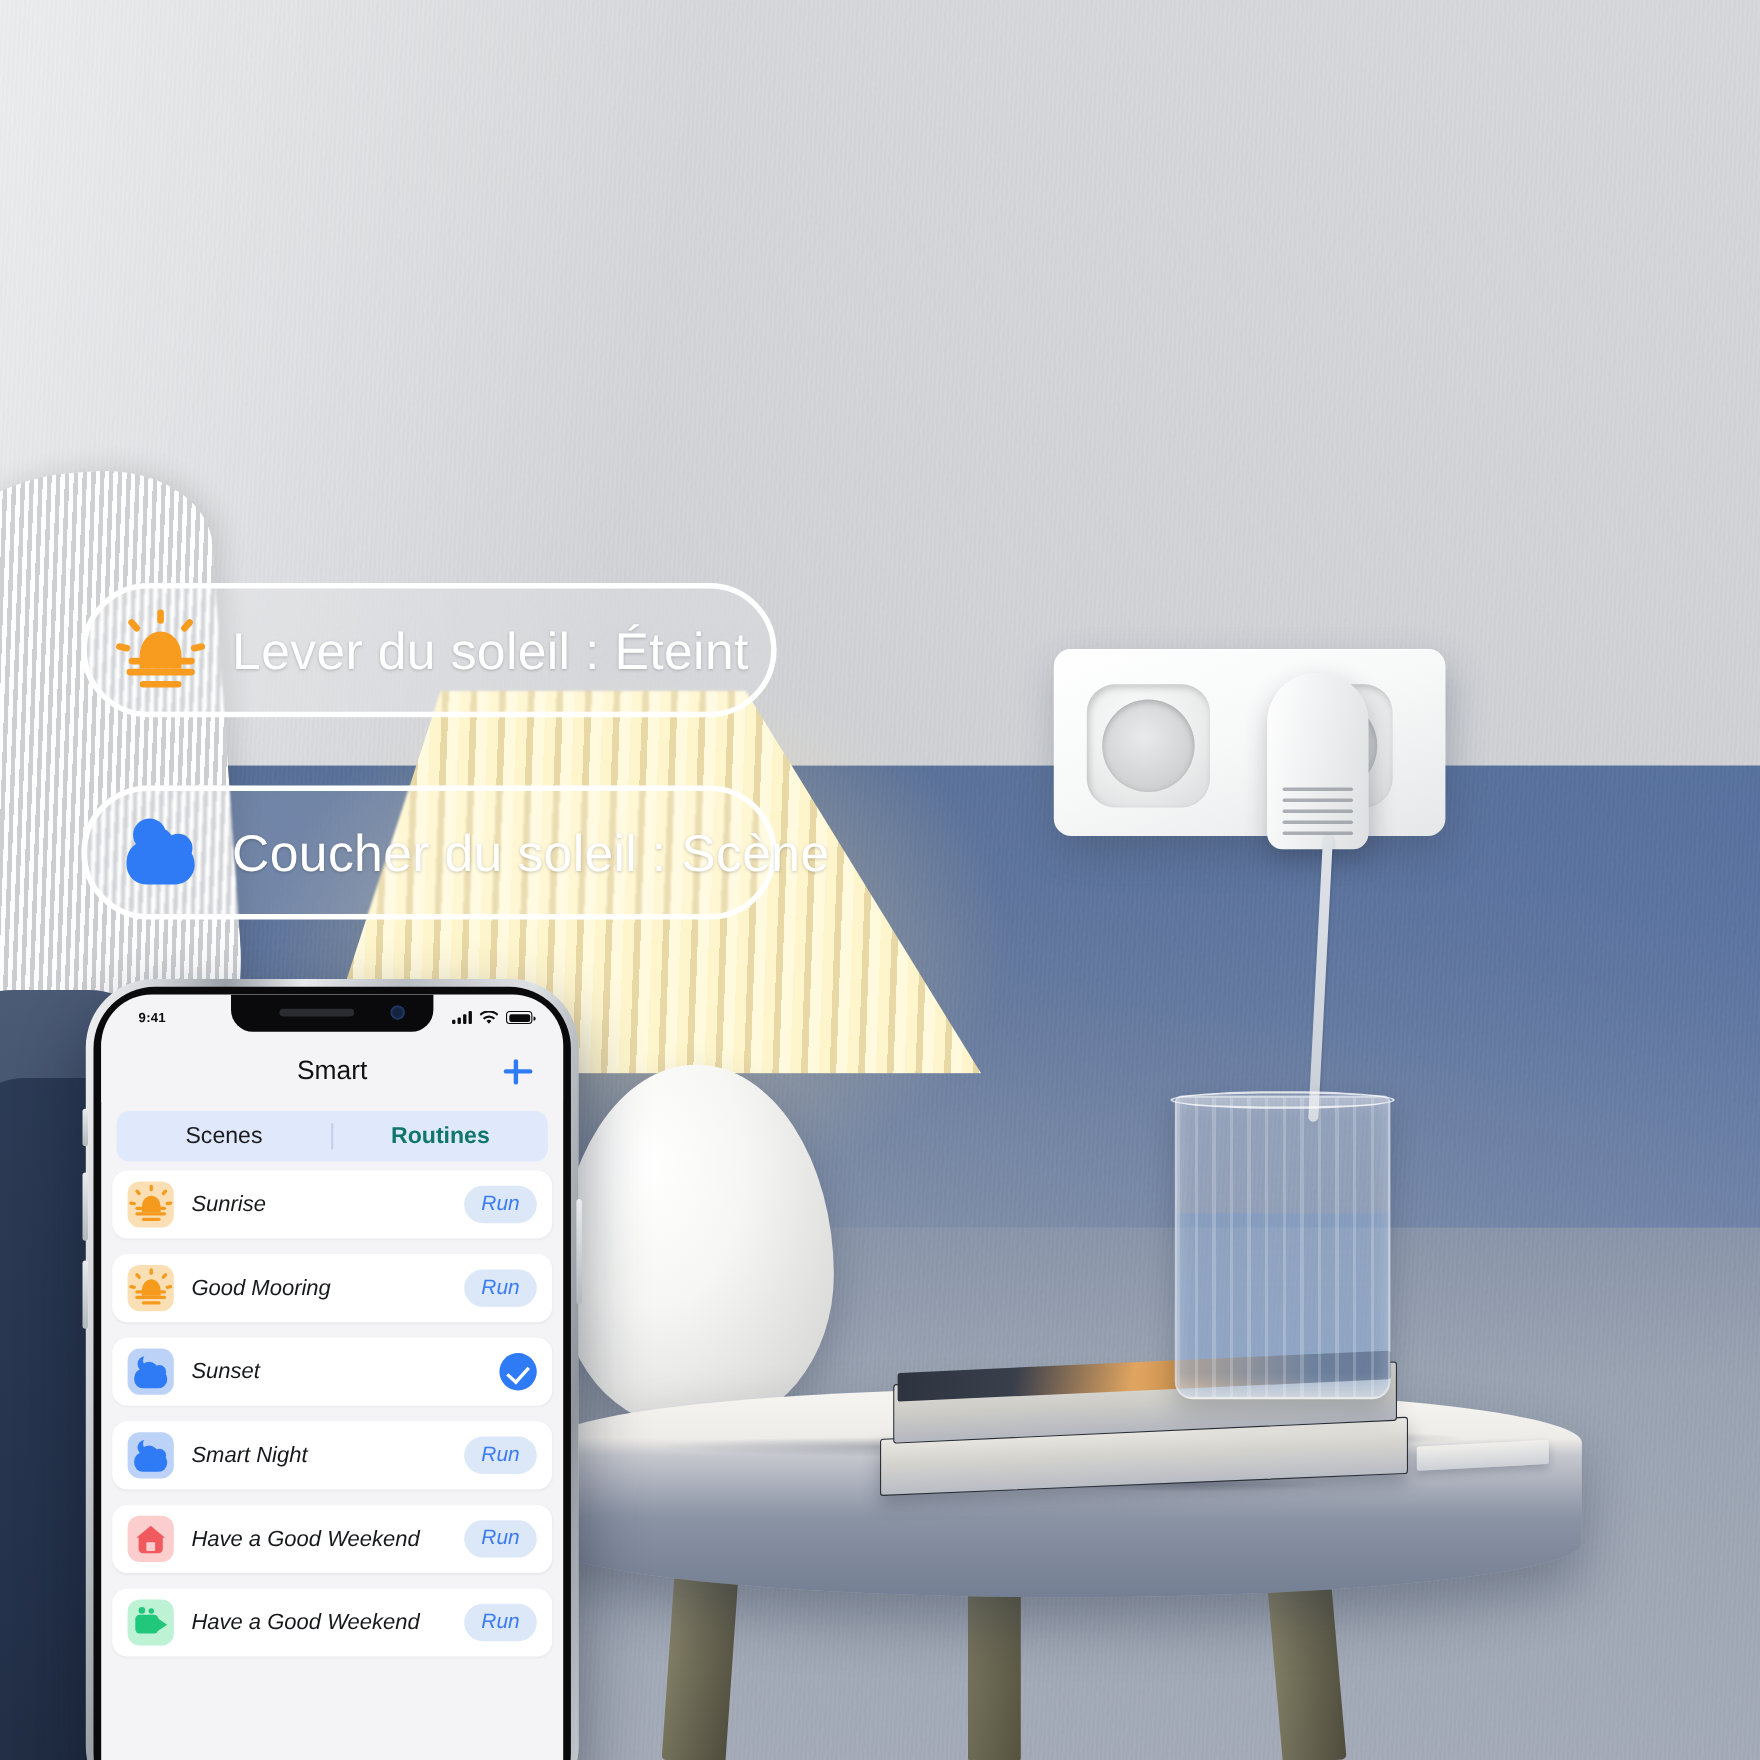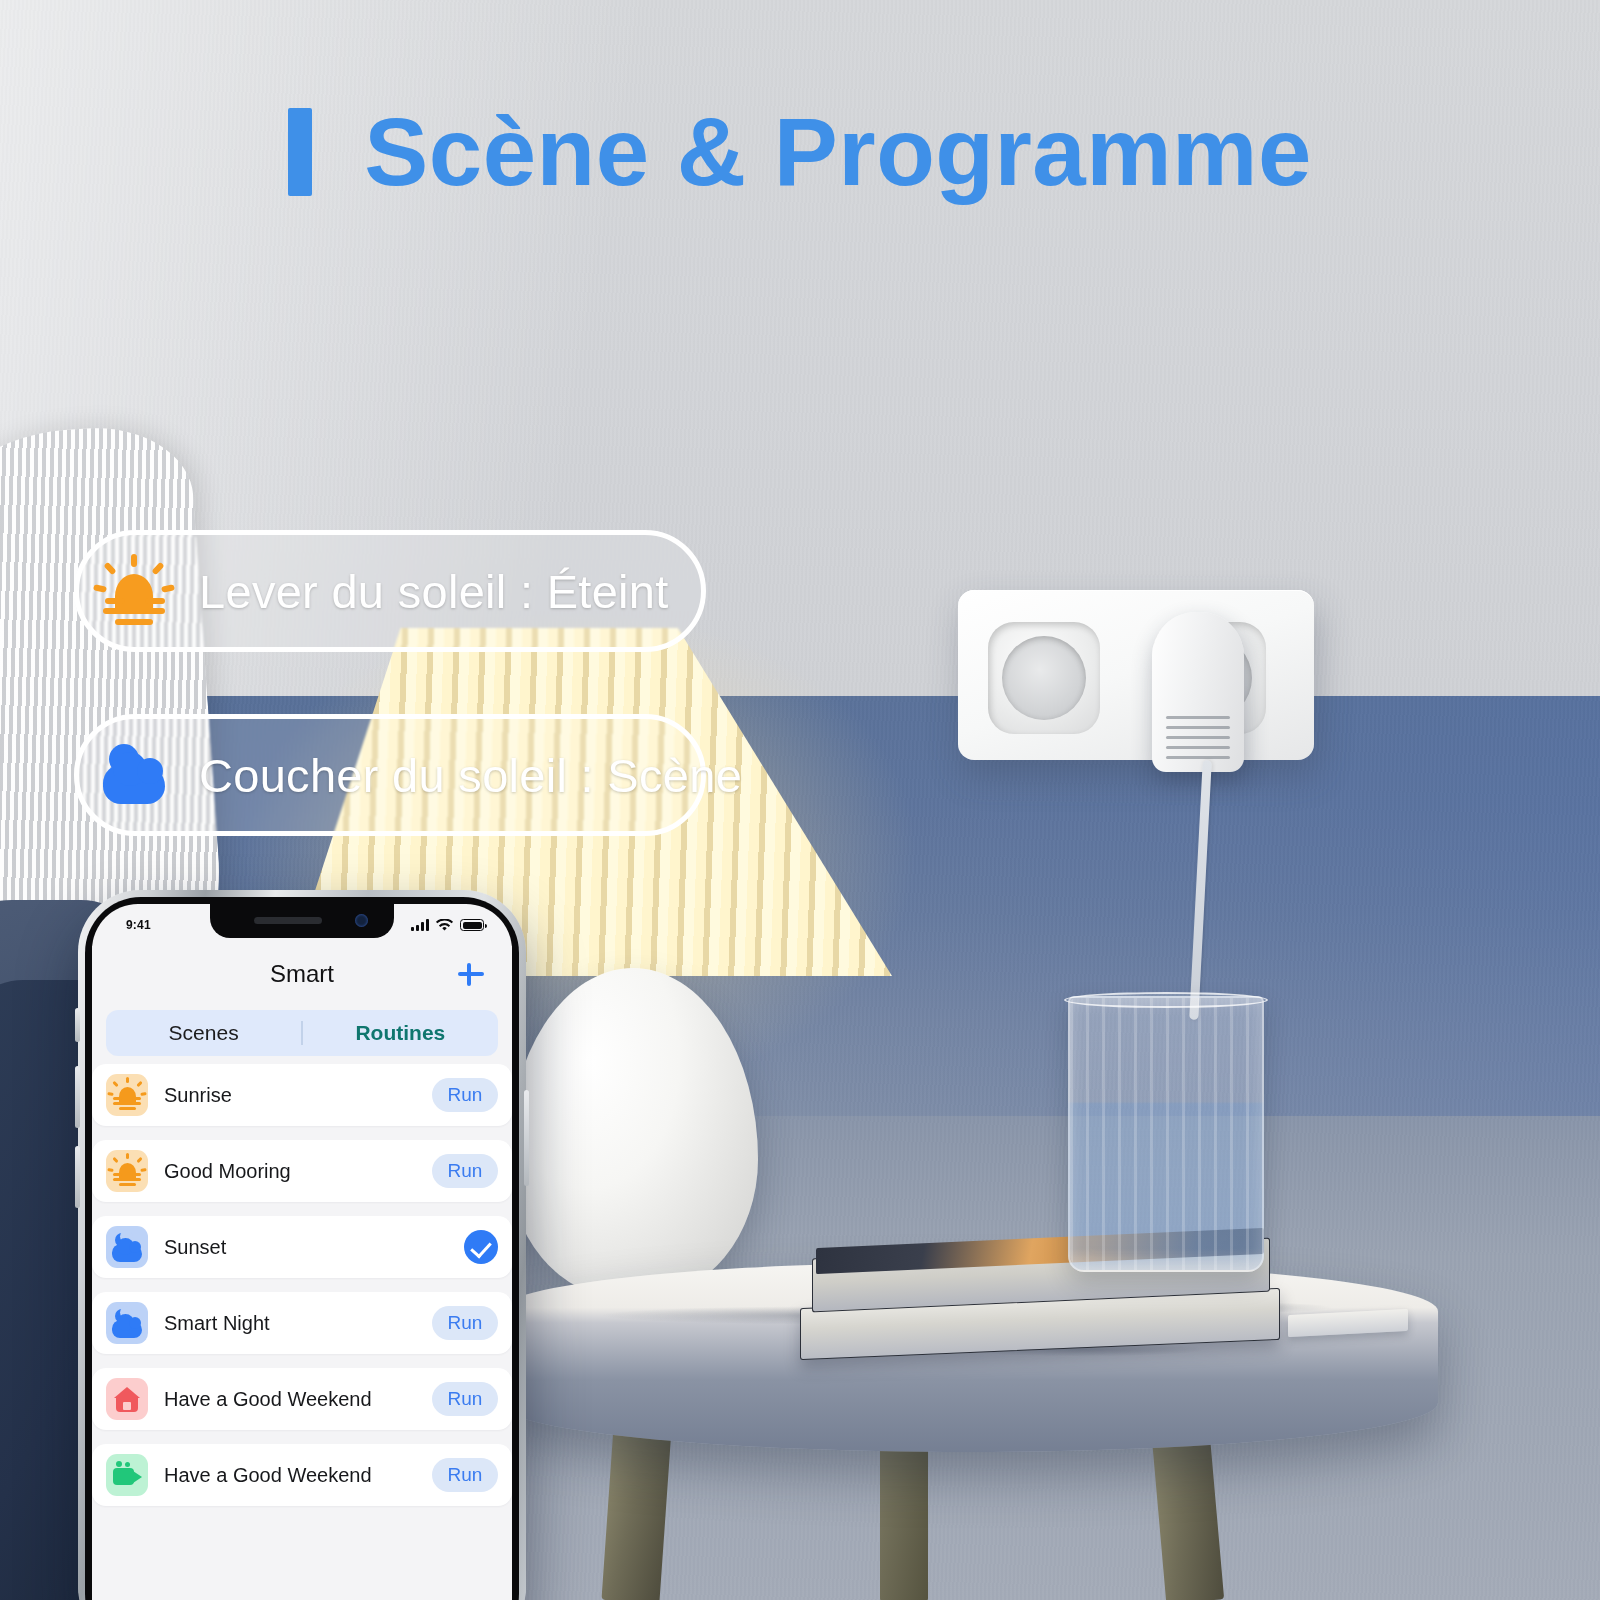--- a/index.html
+++ b/index.html
@@ -211,21 +211,21 @@
     font-size: 96px; font-weight: 700; color: #3f90e8;
     letter-spacing: .5px; line-height: 1;
     font-family: "Liberation Sans", sans-serif;
     white-space: nowrap;
   }
 
   
   .pill {
     position: absolute;
     display: flex; align-items: center; gap: 26px;
-    height: 122px; padding: 0 42px 0 16px;
+    height: 122px; padding: 0 42px 0 28px;
     border: 5px solid #ffffff;
     border-radius: 62px;
     background: rgba(255,255,255,.14);
     backdrop-filter: blur(1px);
   }
   .pill-label {
     color: #ffffff; font-size: 47px; font-weight: 400;
     letter-spacing: .3px; white-space: nowrap;
     text-shadow: 0 1px 3px rgba(0,0,0,.22);
   }
@@ -361,21 +361,21 @@
   }
   .seg {
     flex: 1; text-align: center; font-size: 21px; line-height: 46px;
     cursor: pointer;
   }
   .seg.active { color: #1c1c1e; }
   .seg.idle { color: #0f766e; font-weight: bold; }
   .seg-div { width: 1.5px; height: 24px; background: #c2d2ea; }
 
   
-  .list { padding: 8px 0 0; }
+  .list { padding: 8px 10px 0; font-style: italic; }
   .row {
     display: flex; align-items: center;
     background: #ffffff; border-radius: 14px;
     height: 62px; margin-bottom: 14px; padding: 0 14px;
     box-shadow: 0 1px 2px rgba(30,40,60,.05);
   }
   .row-ico {
     width: 42px; height: 42px; border-radius: 11px; flex: 0 0 42px;
     position: relative; overflow: hidden;
   }
@@ -473,24 +473,20 @@
   </div>
   <div class="book-bot"></div>
   <div class="book-edge"></div>
   <div class="book-top"></div>
   <div class="book-cover"></div>
   <div class="glass">
     <div class="glass-ribs"></div>
   </div>
   <div class="glass-rim"></div>
 
-  <div class="title-wrap">
-    <div class="title-bar"></div>
-    <div class="title-text">Scène &amp; Programme</div>
-  </div>
 
   <div class="pill" id="pill-sunrise">
     <div class="pill-ico ico-sunrise">
       <span class="ray r1"></span>
         <span class="ray r2"></span>
         <span class="ray r3"></span>
       <span class="ray r4"></span>
         <span class="ray r5"></span>
       <span class="disc"></span>
       <span class="hl h3"></span>

